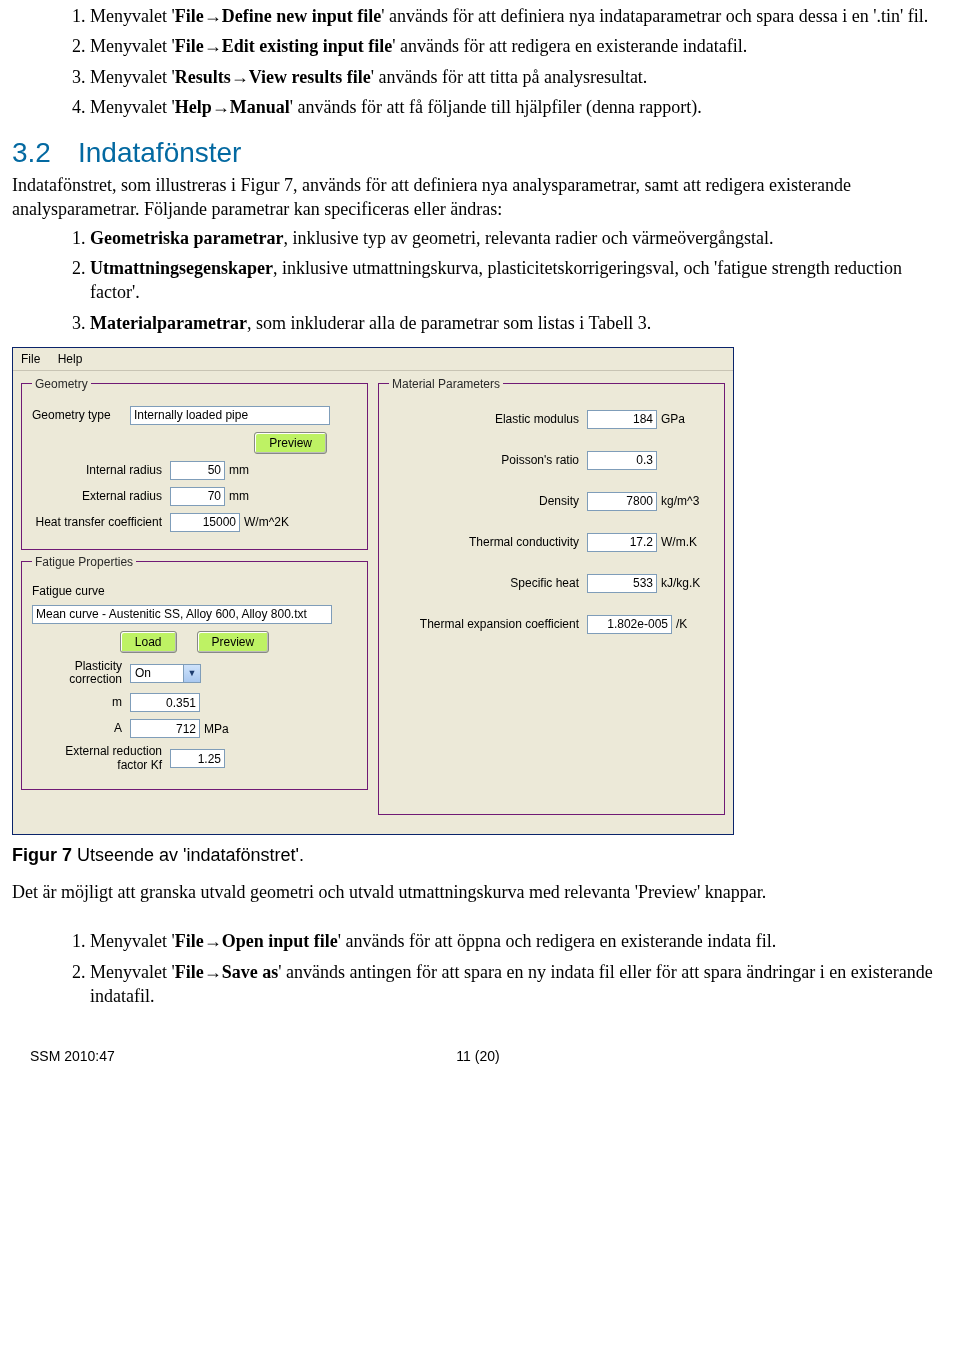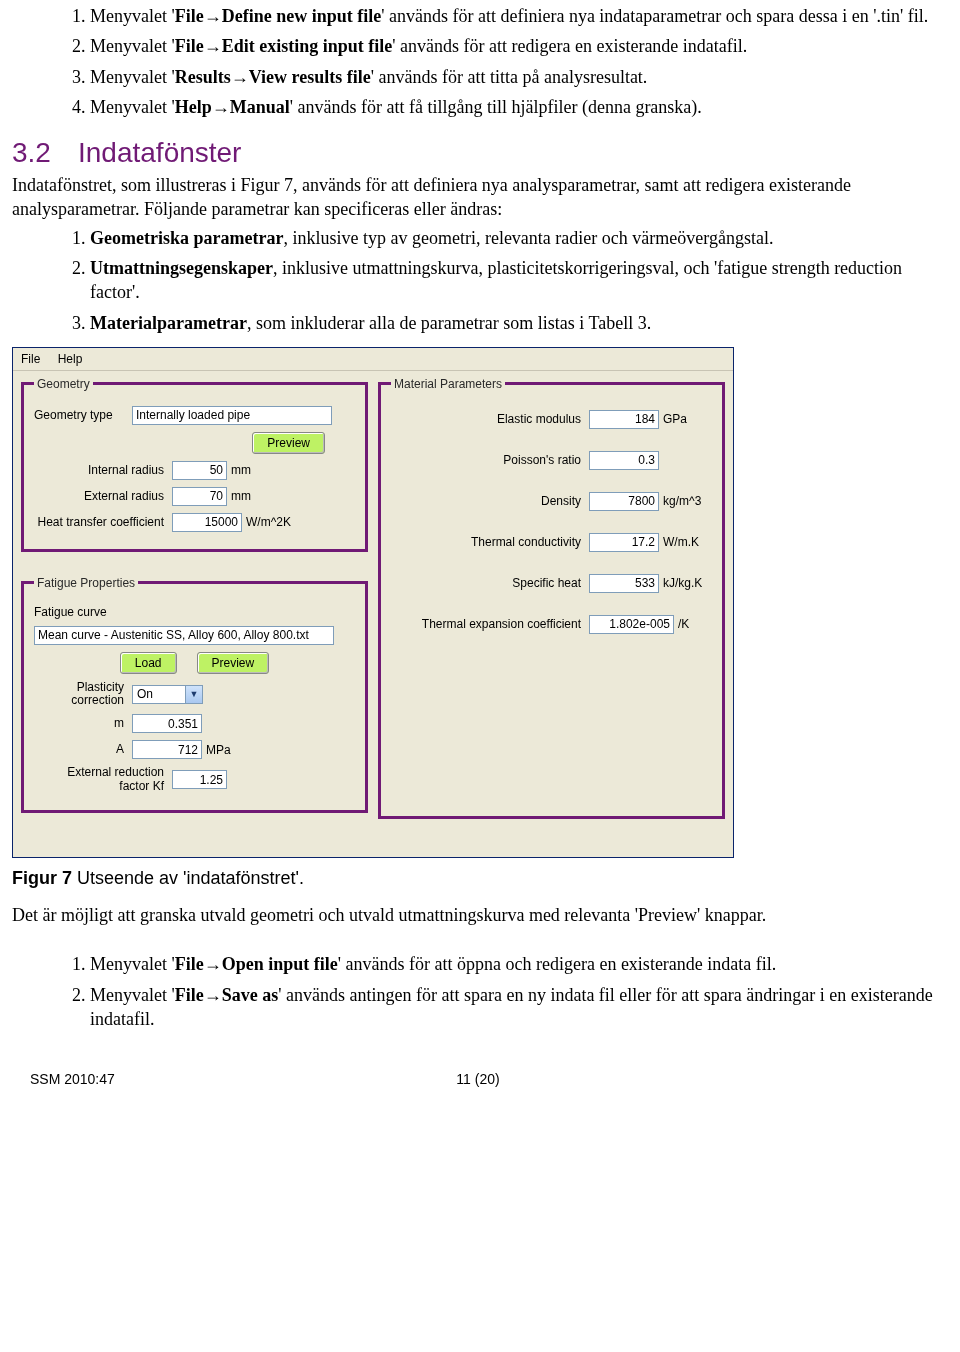--- a/index.html
+++ b/index.html
@@ -22,21 +22,21 @@
     margin-bottom: 6px;
     line-height: 1.35;
   }
   .arrow {
     font-family: Arial, sans-serif;
     font-weight: bold;
   }
   h2.section-heading {
     font-family: Arial, Helvetica, sans-serif;
     font-weight: normal;
-    color: #701a75;
+    color: #0369a1;
     font-size: 28px;
     margin: 18px 0 4px 0;
   }
   h2.section-heading .num {
     display: inline-block;
     width: 66px;
   }
   p.body {
     margin: 0 0 4px 0;
     line-height: 1.35;
@@ -111,22 +111,22 @@
     margin-right: 14px;
     cursor: default;
   }
   .client {
     padding: 6px 8px 14px 8px;
     display: flex;
     gap: 10px;
   }
   .col { flex: 1; }
   fieldset.groupbox {
-    border: 3px solid #701a75;
-    margin: 0 0 24px 0;
+    border: 1px solid #701a75;
+    margin: 0 0 5px 0;
     padding: 8px 10px 10px 10px;
     font-size: 12px;
   }
   fieldset.groupbox legend {
     font-size: 12px;
     padding: 0 3px;
     color: #2a2a2a;
   }
   .row {
     display: flex;
@@ -198,21 +198,21 @@
     <li>
       <span>Menyvalet '</span><b><span>File</span><span class="arrow">→</span><span>Define new input file</span></b><span>' används för att definiera nya indataparametrar och spara dessa i en '.tin' fil.</span>
     </li>
     <li>
       <span>Menyvalet '</span><b><span>File</span><span class="arrow">→</span><span>Edit existing input file</span></b><span>' används för att redigera en existerande indatafil.</span>
     </li>
     <li>
       <span>Menyvalet '</span><b><span>Results</span><span class="arrow">→</span><span>View results file</span></b><span>' används för att titta på analysresultat.</span>
     </li>
     <li>
-      <span>Menyvalet '</span><b><span>Help</span><span class="arrow">→</span><span>Manual</span></b><span>' används för att få tillgång till hjälpfiler (denna granska).</span>
+      <span>Menyvalet '</span><b><span>Help</span><span class="arrow">→</span><span>Manual</span></b><span>' används för att få följande till hjälpfiler (denna rapport).</span>
     </li>
   </ol>
 
   <h2 class="section-heading">
     <span class="num">3.2</span><span>Indatafönster</span>
   </h2>
 
   <p class="body">Indatafönstret, som illustreras i Figur 7, används för att definiera nya analysparametrar, samt att redigera existerande analysparametrar.  Följande parametrar kan specificeras eller ändras:</p>
 
   <ol class="numlist">

